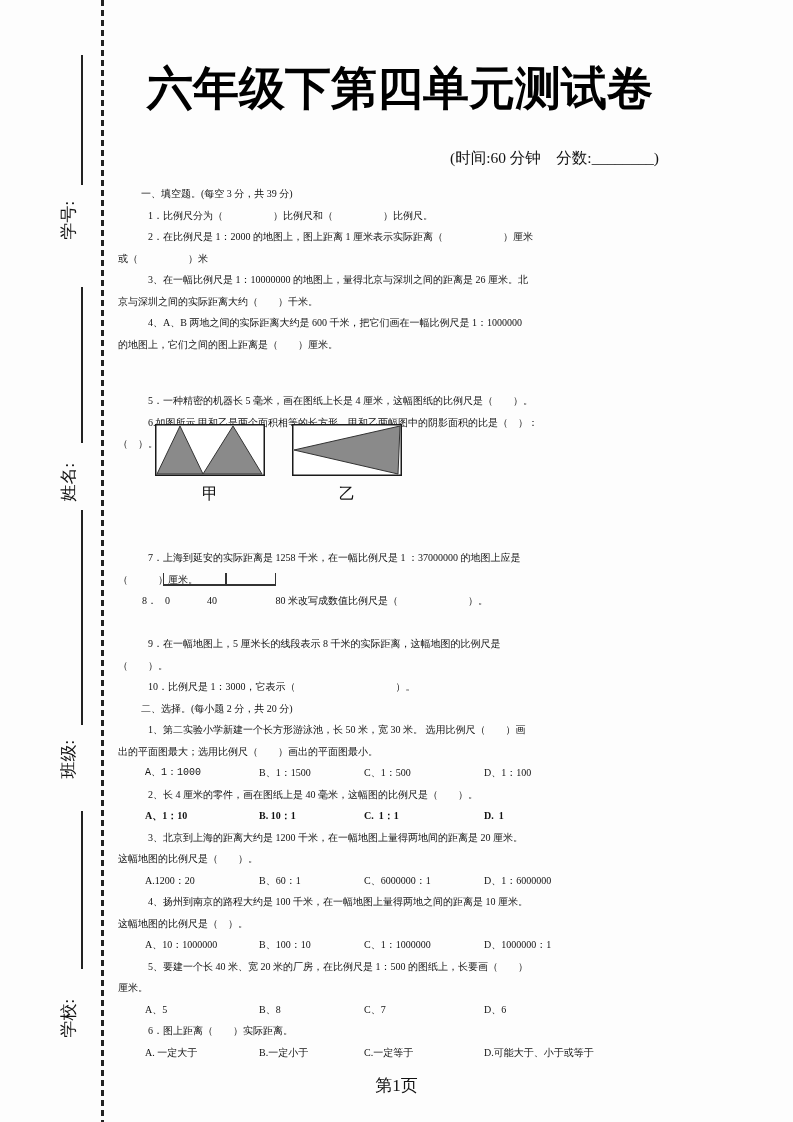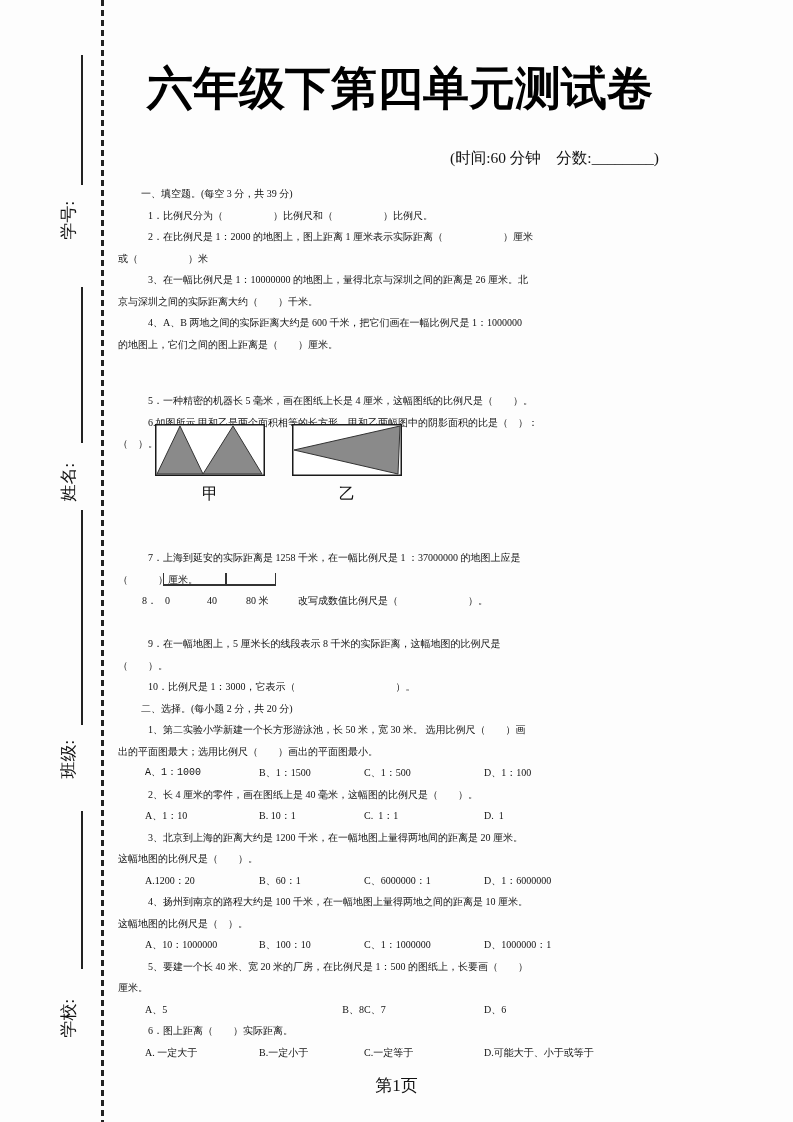--- a/index.html
+++ b/index.html
@@ -100,40 +100,40 @@
       <div class="line" style="padding-left: 30px;">3、在一幅比例尺是 1：10000000 的地图上，量得北京与深圳之间的距离是 26 厘米。北</div>
       <div class="line" style="padding-left: 0px;">京与深圳之间的实际距离大约（　　）千米。</div>
       <div class="line" style="padding-left: 30px;">4、A、B 两地之间的实际距离大约是 600 千米，把它们画在一幅比例尺是 1：1000000</div>
       <div class="line" style="padding-left: 0px;">的地图上，它们之间的图上距离是（　　）厘米。</div>
       <div class="line" style="padding-left: 30px; margin-top: 35px;">5．一种精密的机器长 5 毫米，画在图纸上长是 4 厘米，这幅图纸的比例尺是（　　）。</div>
       <div class="line" style="padding-left: 30px;">6.如图所示,甲和乙是两个面积相等的长方形。甲和乙两幅图中的阴影面积的比是（　）：</div>
       <div class="line" style="padding-left: 0px;">（　）。</div>
       <div class="gap" style="height: 92.5px;"></div>
       <div class="line" style="padding-left: 30px;">7．上海到延安的实际距离是 1258 千米，在一幅比例尺是 1 ：37000000 的地图上应是</div>
       <div class="line" style="padding-left: 0px;">（　　　）厘米。</div>
-      <div class="line" style="padding-left: 24px;"><span class="col" style="width: 23px;">8．</span><span class="col" style="width: 42px;">0</span><span class="col" style="width: 39px;">40</span><span class="col" style="width: 52px;">80 米</span><span class="col">改写成数值比例尺是（　　　　　　　）。</span></div>
+      <div class="line" style="padding-left: 24px;"><span class="col" style="width: 23px;">8．</span><span class="col" style="width: 42px;">0</span><span class="col" style="width: 39px;">40</span><span class="col" style="width: 52px; text-align: right;">80 米</span><span class="col">改写成数值比例尺是（　　　　　　　）。</span></div>
       <div class="gap" style="height: 21.5px;"></div>
       <div class="line" style="padding-left: 30px;">9．在一幅地图上，5 厘米长的线段表示 8 千米的实际距离，这幅地图的比例尺是</div>
       <div class="line" style="padding-left: 0px;">（　　）。</div>
       <div class="line" style="padding-left: 30px;">10．比例尺是 1：3000，它表示（　　　　　　　　　　）。</div>
       <div class="line" style="padding-left: 23px;">二、选择。(每小题 2 分，共 20 分)</div>
       <div class="line" style="padding-left: 30px;">1、第二实验小学新建一个长方形游泳池，长 50 米，宽 30 米。 选用比例尺（　　）画</div>
       <div class="line" style="padding-left: 0px;">出的平面图最大；选用比例尺（　　）画出的平面图最小。</div>
       <div class="line" style="padding-left: 27px;"><span class="col" style="width: 114px; font-family: Liberation Mono, monospace;">A、1：1000</span><span class="col" style="width: 105px;">B、1：1500</span><span class="col" style="width: 120px;">C、1：500</span><span class="col">D、1：100</span></div>
       <div class="line" style="padding-left: 30px;">2、长 4 厘米的零件，画在图纸上是 40 毫米，这幅图的比例尺是（　　）。</div>
-      <div class="line" style="padding-left: 27px;"><span class="col" style="width: 114px;">A、1：10</span><span class="col" style="width: 105px;">B. 10：1</span><span class="col" style="width: 120px;">C.  1：1</span><span class="col">D.  1</span></div>
+      <div class="line" style="padding-left: 27px; font-weight: bold;"><span class="col" style="width: 114px;">A、1：10</span><span class="col" style="width: 105px;">B. 10：1</span><span class="col" style="width: 120px;">C.  1：1</span><span class="col">D.  1</span></div>
       <div class="line" style="padding-left: 30px;">3、北京到上海的距离大约是 1200 千米，在一幅地图上量得两地间的距离是 20 厘米。</div>
       <div class="line" style="padding-left: 0px;">这幅地图的比例尺是（　　）。</div>
       <div class="line" style="padding-left: 27px;"><span class="col" style="width: 114px;">A.1200：20</span><span class="col" style="width: 105px;">B、60：1</span><span class="col" style="width: 120px;">C、6000000：1</span><span class="col">D、1：6000000</span></div>
       <div class="line" style="padding-left: 30px;">4、扬州到南京的路程大约是 100 千米，在一幅地图上量得两地之间的距离是 10 厘米。</div>
       <div class="line" style="padding-left: 0px;">这幅地图的比例尺是（　）。</div>
       <div class="line" style="padding-left: 27px;"><span class="col" style="width: 114px;">A、10：1000000</span><span class="col" style="width: 105px;">B、100：10</span><span class="col" style="width: 120px;">C、1：1000000</span><span class="col">D、1000000：1</span></div>
       <div class="line" style="padding-left: 30px;">5、要建一个长 40 米、宽 20 米的厂房，在比例尺是 1：500 的图纸上，长要画（　　）</div>
       <div class="line" style="padding-left: 0px;">厘米。</div>
-      <div class="line" style="padding-left: 27px;"><span class="col" style="width: 114px;">A、5</span><span class="col" style="width: 105px; text-align: right;">B、8</span><span class="col" style="width: 120px;">C、7</span><span class="col">D、6</span></div>
+      <div class="line" style="padding-left: 27px;"><span class="col" style="width: 114px;">A、5</span><span class="col" style="width: 105px;">B、8</span><span class="col" style="width: 120px;">C、7</span><span class="col">D、6</span></div>
       <div class="line" style="padding-left: 30px;">6．图上距离（　　）实际距离。</div>
       <div class="line" style="padding-left: 27px;"><span class="col" style="width: 114px;">A. 一定大于</span><span class="col" style="width: 105px;">B.一定小于</span><span class="col" style="width: 120px;">C.一定等于</span><span class="col">D.可能大于、小于或等于</span></div>
     </div>
 
   <svg class="fig" style="left:37px; top:241px;" width="110" height="52" viewBox="0 0 110 52">
     <rect x="0.75" y="0.75" width="108.5" height="50.5" fill="#ffffff" stroke="#1a1a1a" stroke-width="1.5"></rect>
     <polygon points="2,50 48,50 25,2" fill="#8a8a8a" stroke="#333" stroke-width="1"></polygon>
     <polygon points="48,50 107,50 78,2" fill="#8a8a8a" stroke="#333" stroke-width="1"></polygon>
   </svg>
 

